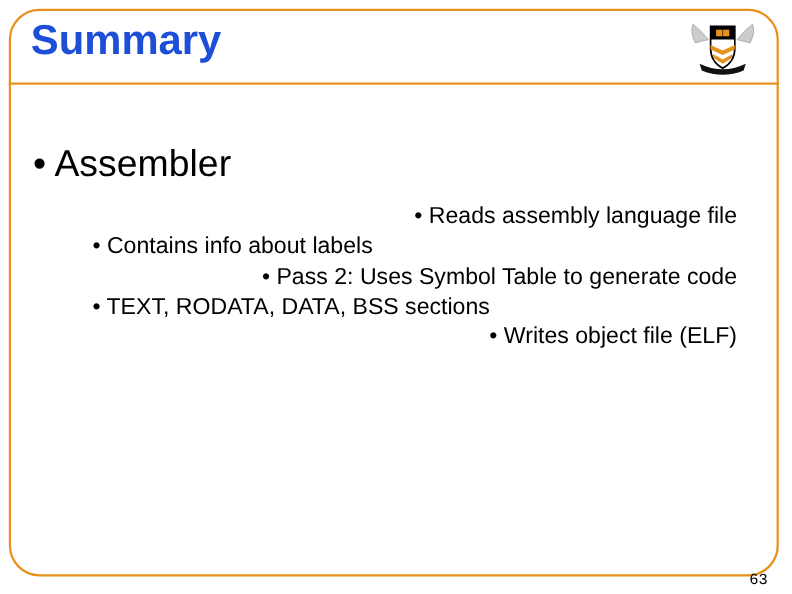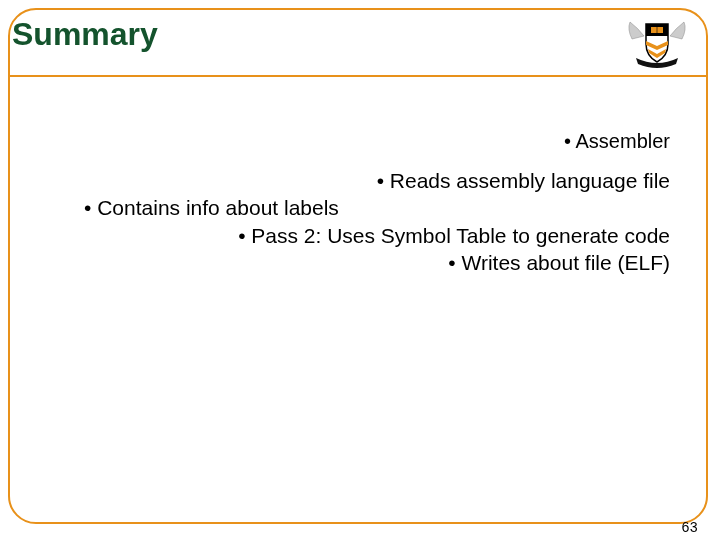--- a/index.html
+++ b/index.html
@@ -25,44 +25,43 @@
   .divider {
     position: absolute;
     left: 8px;
     top: 75px;
     width: 700px;
     height: 0;
     border-top: 2px solid #e8911a;
   }
   .title {
     position: absolute;
-    left: 12px;
+    left: 28px;
     top: 16px;
-    font-size: 32px;
+    font-size: 38px;
     font-weight: bold;
-    color: #14532d;
+    color: #1d4ed8;
   }
   .logo {
     position: absolute;
     right: 28px;
     top: 14px;
     width: 70px;
     height: 55px;
   }
   .content {
     position: absolute;
     left: 30px;
     top: 130px;
     width: 640px;
     color: #000;
   }
   .lvl1 {
-    font-size: 20px;
+    font-size: 34px;
     margin-bottom: 14px;
-    text-align: right;
   }
   .lvl2 {
     font-size: 21px;
     line-height: 1.3;
   }
   .l2-item {
     margin-left: 34px;
     text-align: right;
   }
   .l3-item {
@@ -104,17 +103,18 @@
     <path d="M14 44 Q35 54 56 44 L54 50 Q35 58 16 50 Z" fill="#111"></path>
   </svg>
 </div>
 
 <div class="content">
   <div class="lvl1">• Assembler</div>
   <div class="lvl2">
     <div class="l2-item">• Reads assembly language file</div>
     <div class="l3-item">• Contains info about labels</div>
     <div class="l2-item">• Pass 2: Uses Symbol Table to generate code</div>
-    <div class="l2-item">• Writes about file (ELF)</div>
+    <div class="l3-item">• TEXT, RODATA, DATA, BSS sections</div>
+    <div class="l2-item">• Writes object file (ELF)</div>
   </div>
 </div>
 
 <div class="pagenum">63</div>
 
 </body></html>

